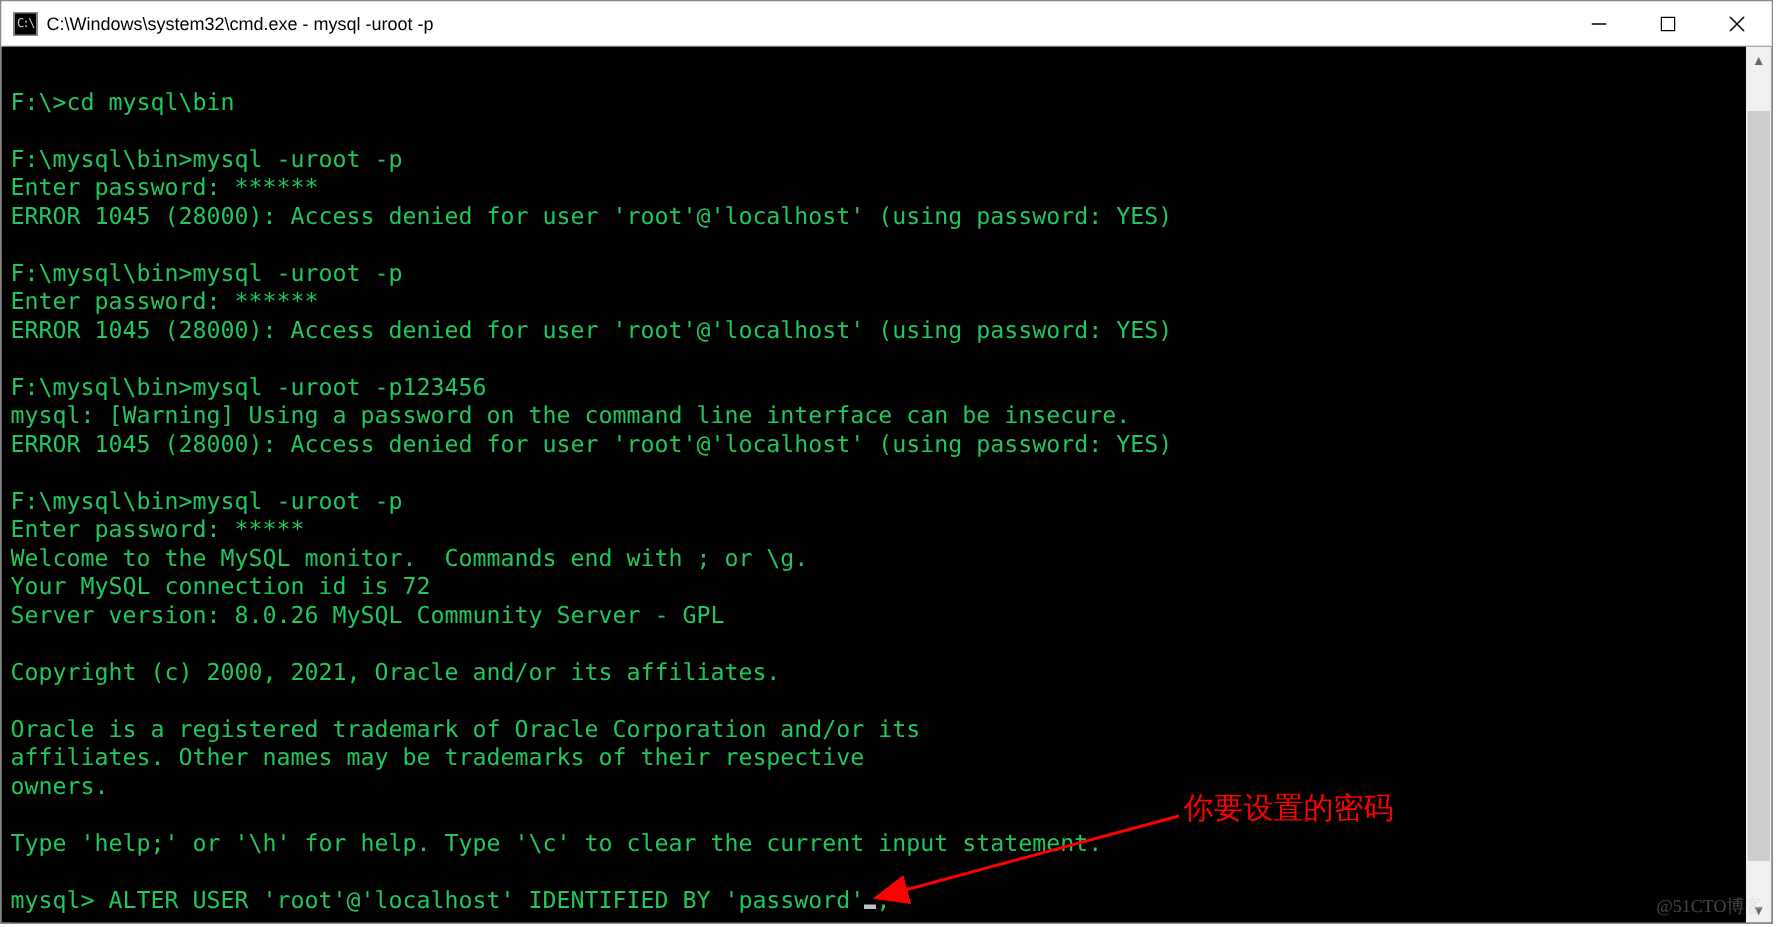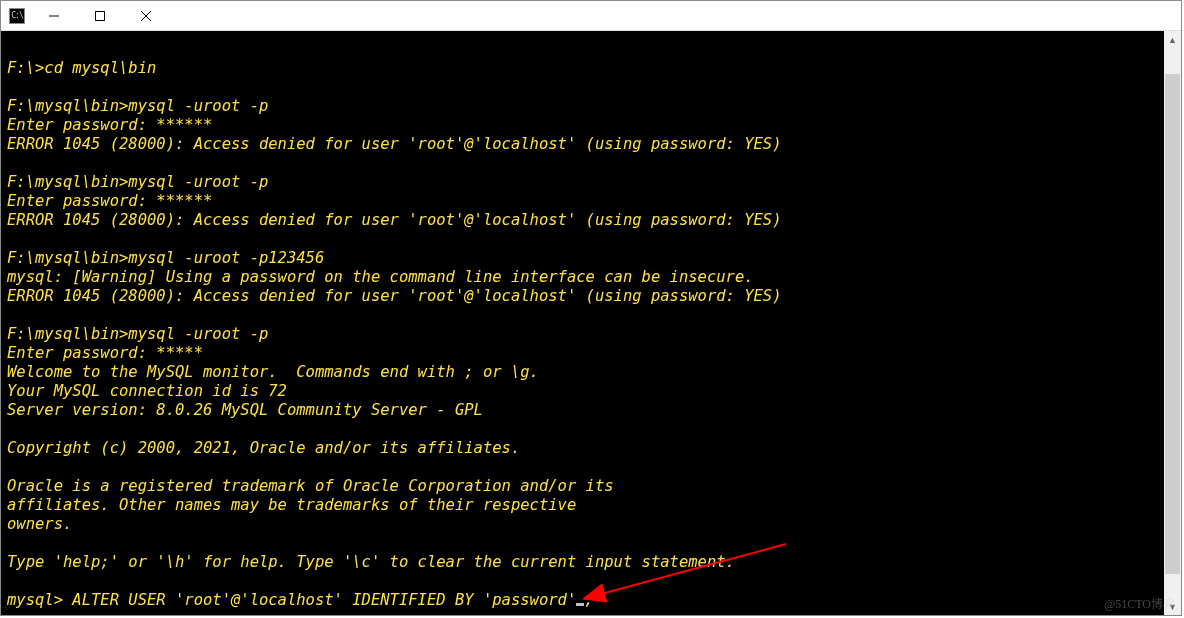--- a/index.html
+++ b/index.html
@@ -63,27 +63,26 @@
     flex: 1;
     background: #000;
     position: relative;
     overflow: hidden;
   }
   .terminal {
     position: absolute;
     left: 6px; top: 28px;
     right: 18px; bottom: 0;
     background: #000;
-    color: #fde047;
+    color: #22c55e;
     font-family: "NSimSun", "SimSun", "Consolas", monospace;
     font-size: 15.5px;
     line-height: 19px;
     white-space: pre;
     overflow: hidden;
-    font-style: italic;
   }
   .terminal .line { white-space: pre; }
   .cursor {
     display: inline-block;
     width: 8px;
     height: 3px;
     background: #c0c0c0;
     vertical-align: -1px;
     margin-left: 0px;
   }
@@ -132,20 +131,21 @@
     font-size: 12px;
     font-family: Liberation Serif, serif;
   }
 </style>
 </head>
 <body>
 
 <div class="window">
   <div class="titlebar">
     <div class="icon-box">C:\</div>
+    <div class="title">C:\Windows\system32\cmd.exe - mysql  -uroot -p</div>
     <div class="winbtn">
       <svg viewBox="0 0 10 10">
           <line x1="0" y1="5" x2="10" y2="5" stroke="#000" stroke-width="1"></line>
         </svg>
     </div>
     <div class="winbtn">
       <svg viewBox="0 0 10 10">
           <rect x="0.5" y="0.5" width="9" height="9" fill="none" stroke="#000" stroke-width="1"></rect>
         </svg>
     </div>
@@ -169,16 +169,17 @@
     </div>
 
     <svg class="arrow-svg" style="left:580px; top:505px;" width="220" height="70">
       <defs>
         <marker id="ah" markerWidth="12" markerHeight="10" refX="2" refY="5" orient="auto">
           <polygon points="0,0 12,5 0,10" fill="#ff0000"></polygon>
         </marker>
       </defs>
       <line x1="205" y1="8" x2="20" y2="58" stroke="#ff0000" stroke-width="2" marker-end="url(#ah)"></line>
     </svg>
+    <div class="annotation" style="left:788px; top:494px;">你要设置的密码</div>
 
     <div class="watermark">@51CTO博客</div>
   </div>
 </div>
 
 </body></html>

